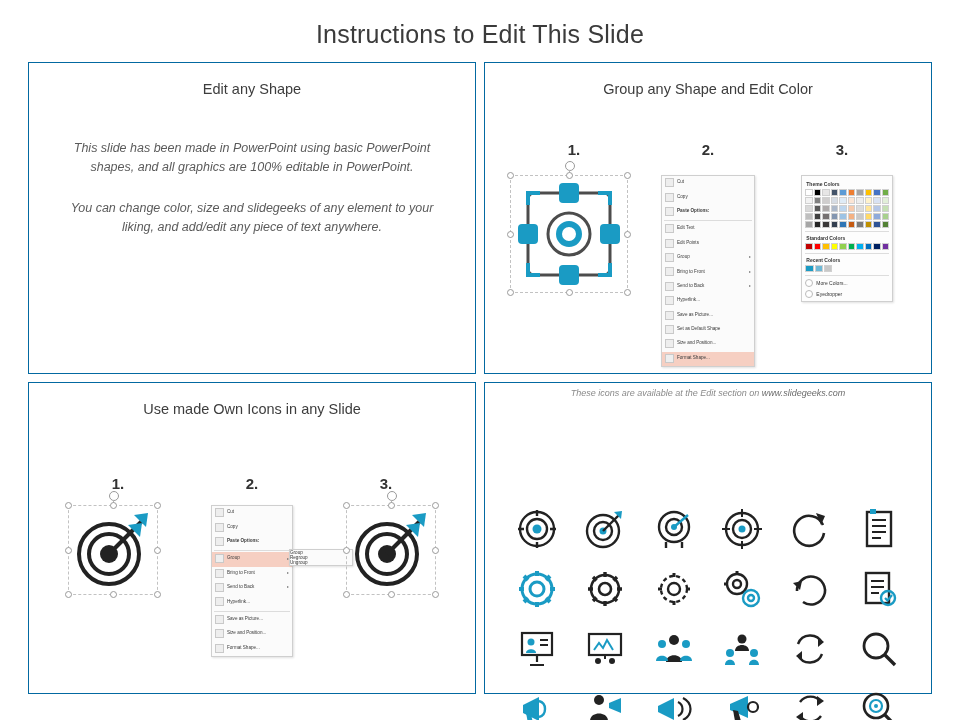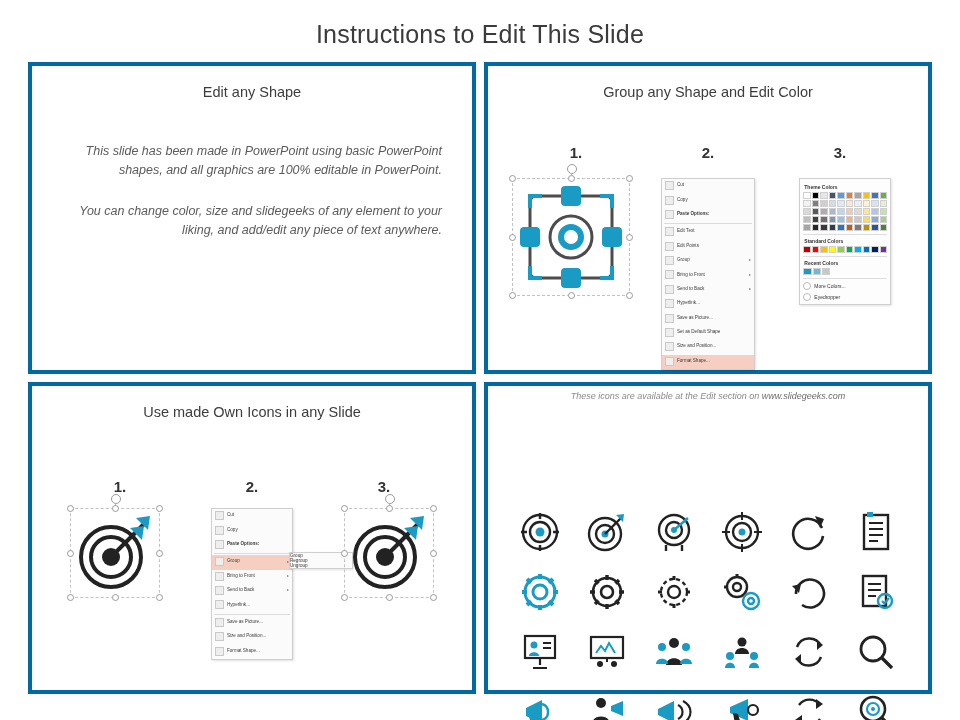--- a/index.html
+++ b/index.html
@@ -33,21 +33,21 @@
     top: 62px;
     left: 28px;
     width: 904px;
     height: 632px;
     display: grid;
     grid-template-columns: 448px 448px;
     grid-template-rows: 312px 312px;
     gap: 8px;
   }
   .panel {
-    border: 4px solid #0369a1;
+    border: 1px solid #0369a1;
     box-sizing: border-box;
     position: relative;
     background: #fff;
   }
   .panel-title {
     text-align: center;
     font-size: 14.5px;
     color: #3d3d3d;
     margin-top: 18px;
     font-weight: normal;
@@ -63,21 +63,21 @@
     color: #6c6c6c;
   }
 
   
   .para {
     font-size: 12.5px;
     font-style: italic;
     color: #5b5b5b;
     line-height: 19px;
     margin: 0 30px;
-    text-align: right;
+    text-align: center;
   }
   .para.first { margin-top: 42px; }
   .para.second { margin-top: 22px; }
 
   
   .numrow {
     position: absolute;
     left: 0;
     width: 100%;
     display: flex;

